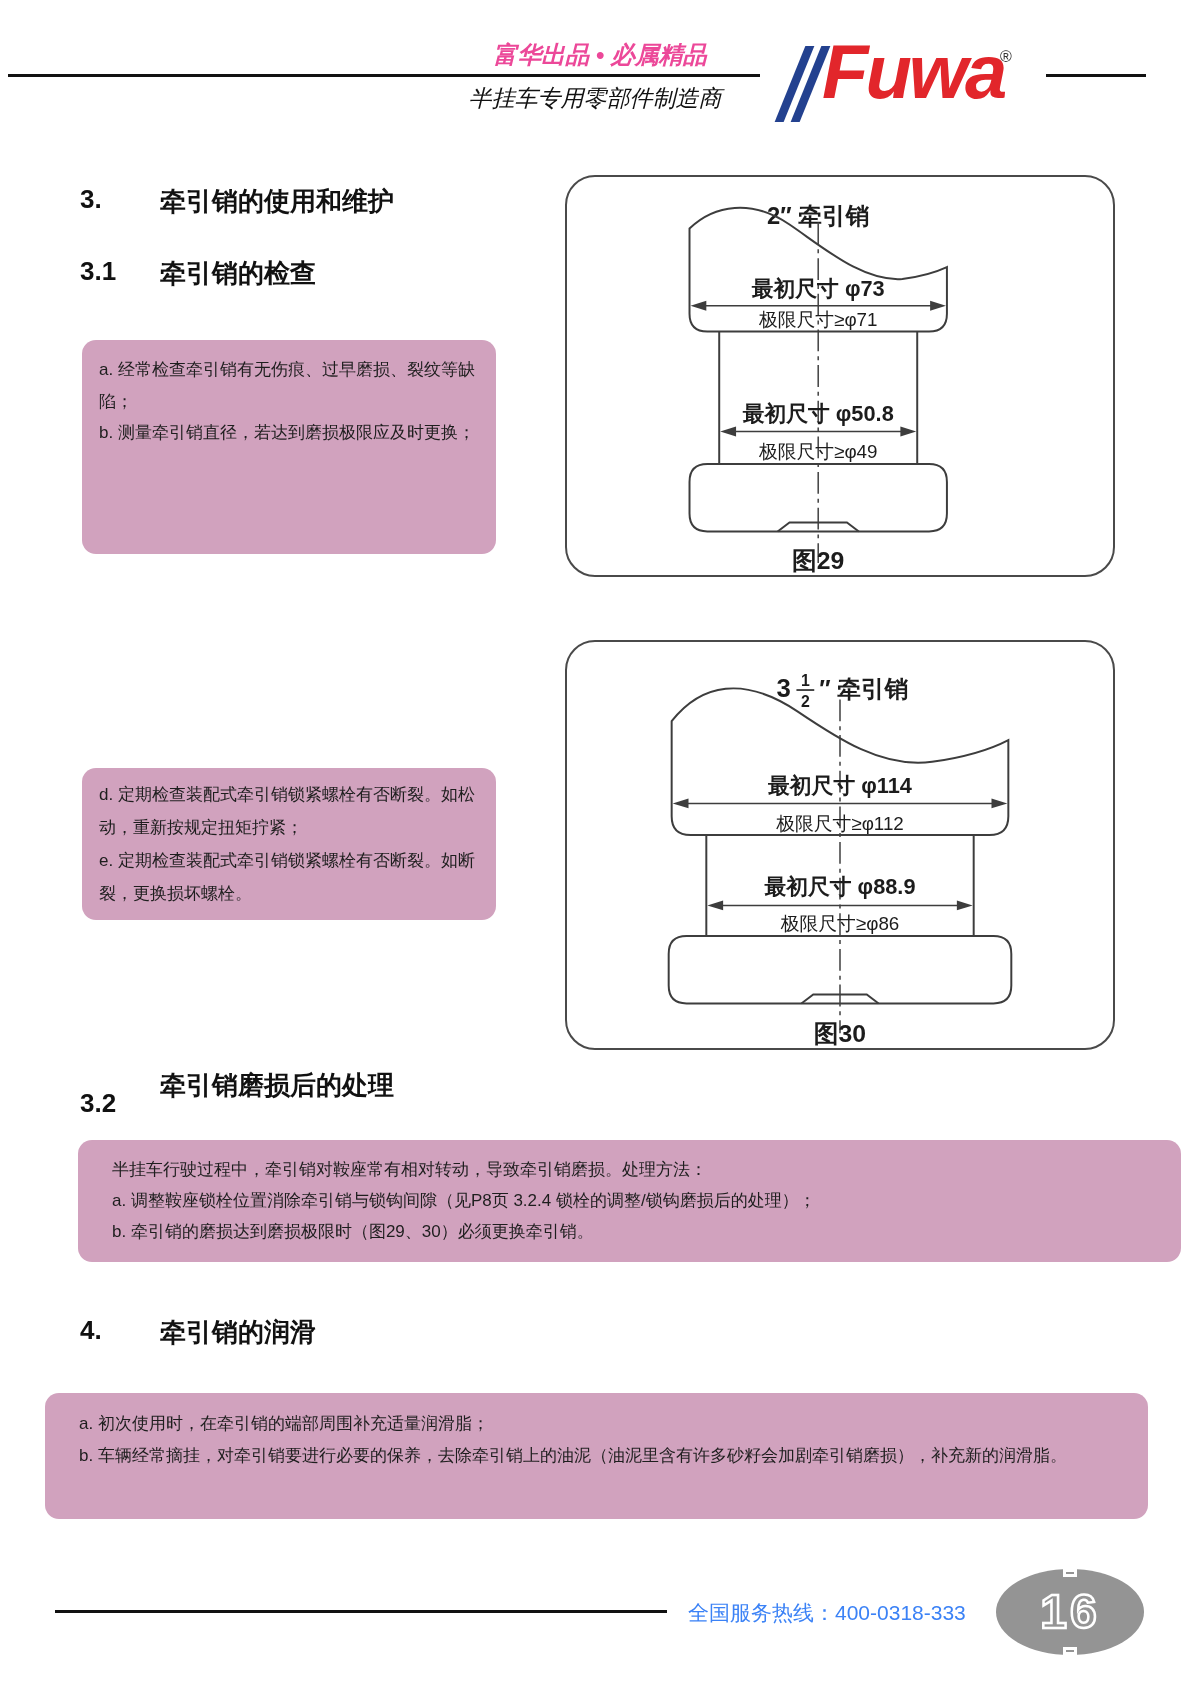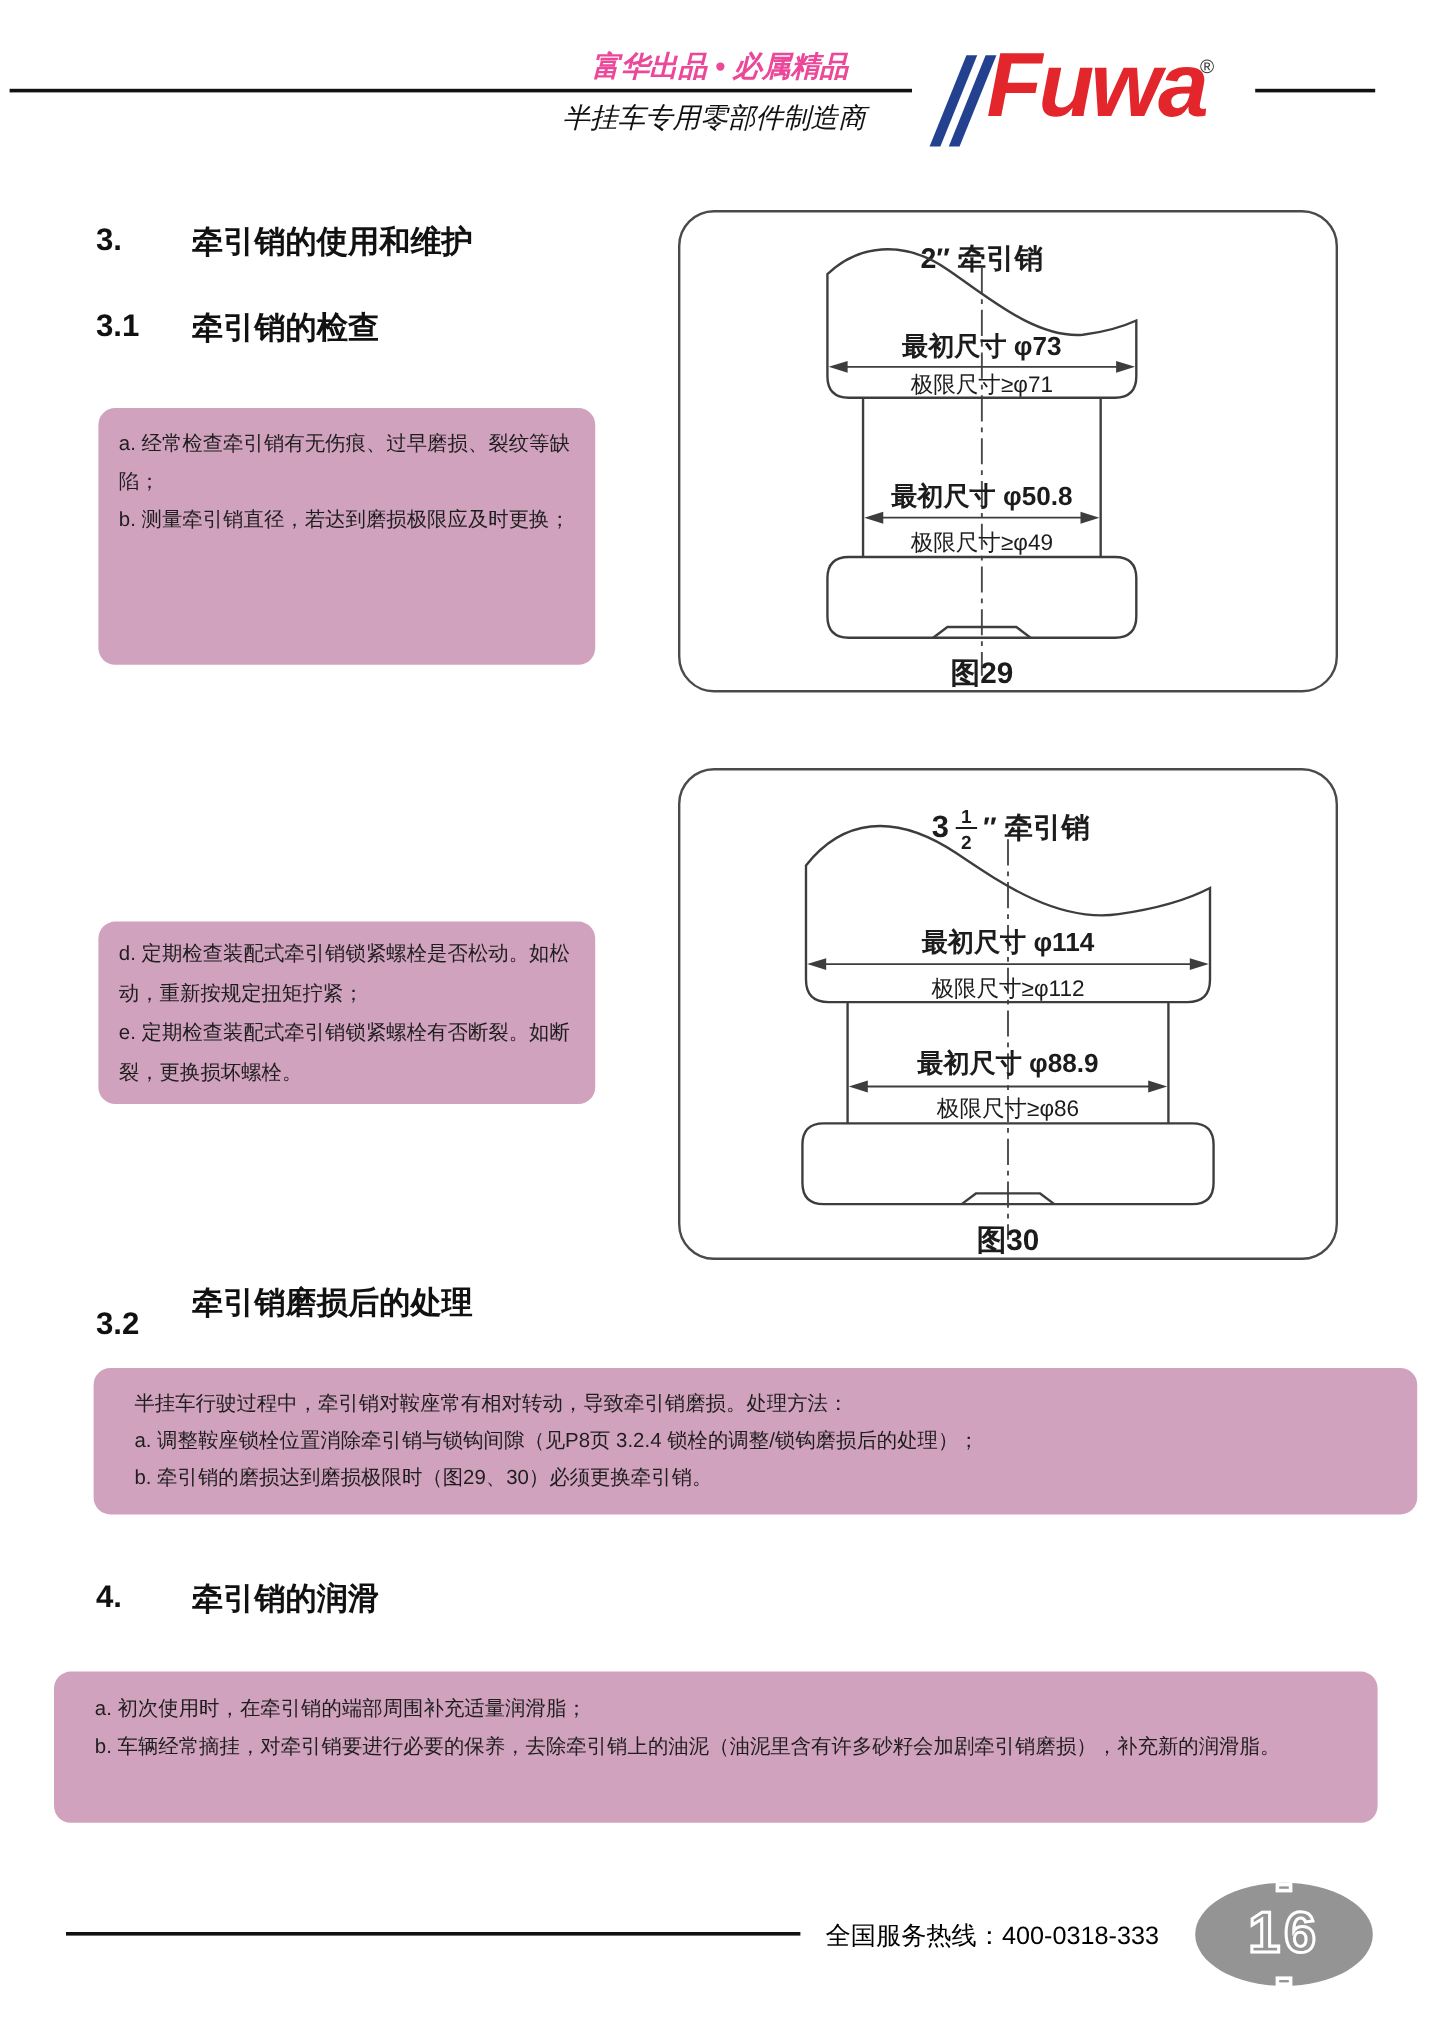--- a/index.html
+++ b/index.html
@@ -52,21 +52,21 @@
   .arrowhead { fill:#3d3d3d; stroke:none; }
   .centerline { fill:none; stroke:#4a4a4a; stroke-width:1.6; stroke-dasharray:22 5 4 5; }
   .fig-title { font-size:24px; font-weight:600; fill:#1c1c1c; text-anchor:middle; }
   .fig-title-part { font-weight:600; fill:#1c1c1c; }
   .dim-big { font-size:22px; font-weight:600; fill:#1c1c1c; text-anchor:middle; }
   .dim-small { font-size:19px; fill:#1c1c1c; text-anchor:middle; }
   .fig-caption { font-size:25px; font-weight:600; fill:#1c1c1c; text-anchor:middle; }
 
   
   .fline { position:absolute; left:55px; top:1610px; width:612px; height:3px; background:#111; }
-  .hotline { position:absolute; left:688px; top:1599px; font-size:21px; color:#000000; }
+  .hotline { position:absolute; left:688px; top:1599px; font-size:21px; color:#3b82f6; }
   .page-badge { position:absolute; left:996px; top:1569px; width:148px; height:86px; background:#949494;
                 border-radius:50%; display:flex; align-items:center; justify-content:center; gap:11px;flex-direction:column; }
   .badge-square { width:14px; height:10px; border:3px solid #ffffff; }
   .badge-num { font-size:48px; font-weight:700; letter-spacing:3px; color:#ffffff;
                -webkit-text-fill-color:transparent; -webkit-text-stroke:2.5px #ffffff; line-height:1; }
 </style>
 </head>
 <body>
 
 <div class="page">
@@ -115,21 +115,21 @@
       <text class="dim-big" x="253" y="246">最初尺寸 φ50.8</text>
       <line class="dimline" x1="159" y1="257" x2="347" y2="257"></line>
       <polygon class="arrowhead" points="154,257 170,252 170,262"></polygon>
       <polygon class="arrowhead" points="352,257 336,252 336,262"></polygon>
       <text class="dim-small" x="253" y="284">极限尺寸≥φ49</text>
       <text class="fig-caption" x="253" y="396">图29</text>
     </svg>
   </div>
 
   <div class="note small" id="note-bolts">
-    <p>d. 定期检查装配式牵引销锁紧螺栓是否松动。如松动，重新按规定扭矩拧紧；</p>
+    <p>d. 定期检查装配式牵引销锁紧螺栓有否断裂。如松动，重新按规定扭矩拧紧；</p>
     <p>e. 定期检查装配式牵引销锁紧螺栓有否断裂。如断裂，更换损坏螺栓。</p>
   </div>
 
   <div class="figure" id="fig30">
     <svg viewBox="0 0 550 410">
 
       <text class="fig-title-part" x="218" y="56" font-size="26" text-anchor="middle">3</text>
       <text class="fig-title-part" x="240" y="44" font-size="16" text-anchor="middle">1</text>
       <line x1="231" y1="48.5" x2="249" y2="48.5" stroke="#1c1c1c" stroke-width="1.6"></line>
       <text class="fig-title-part" x="240" y="66" font-size="16" text-anchor="middle">2</text>

